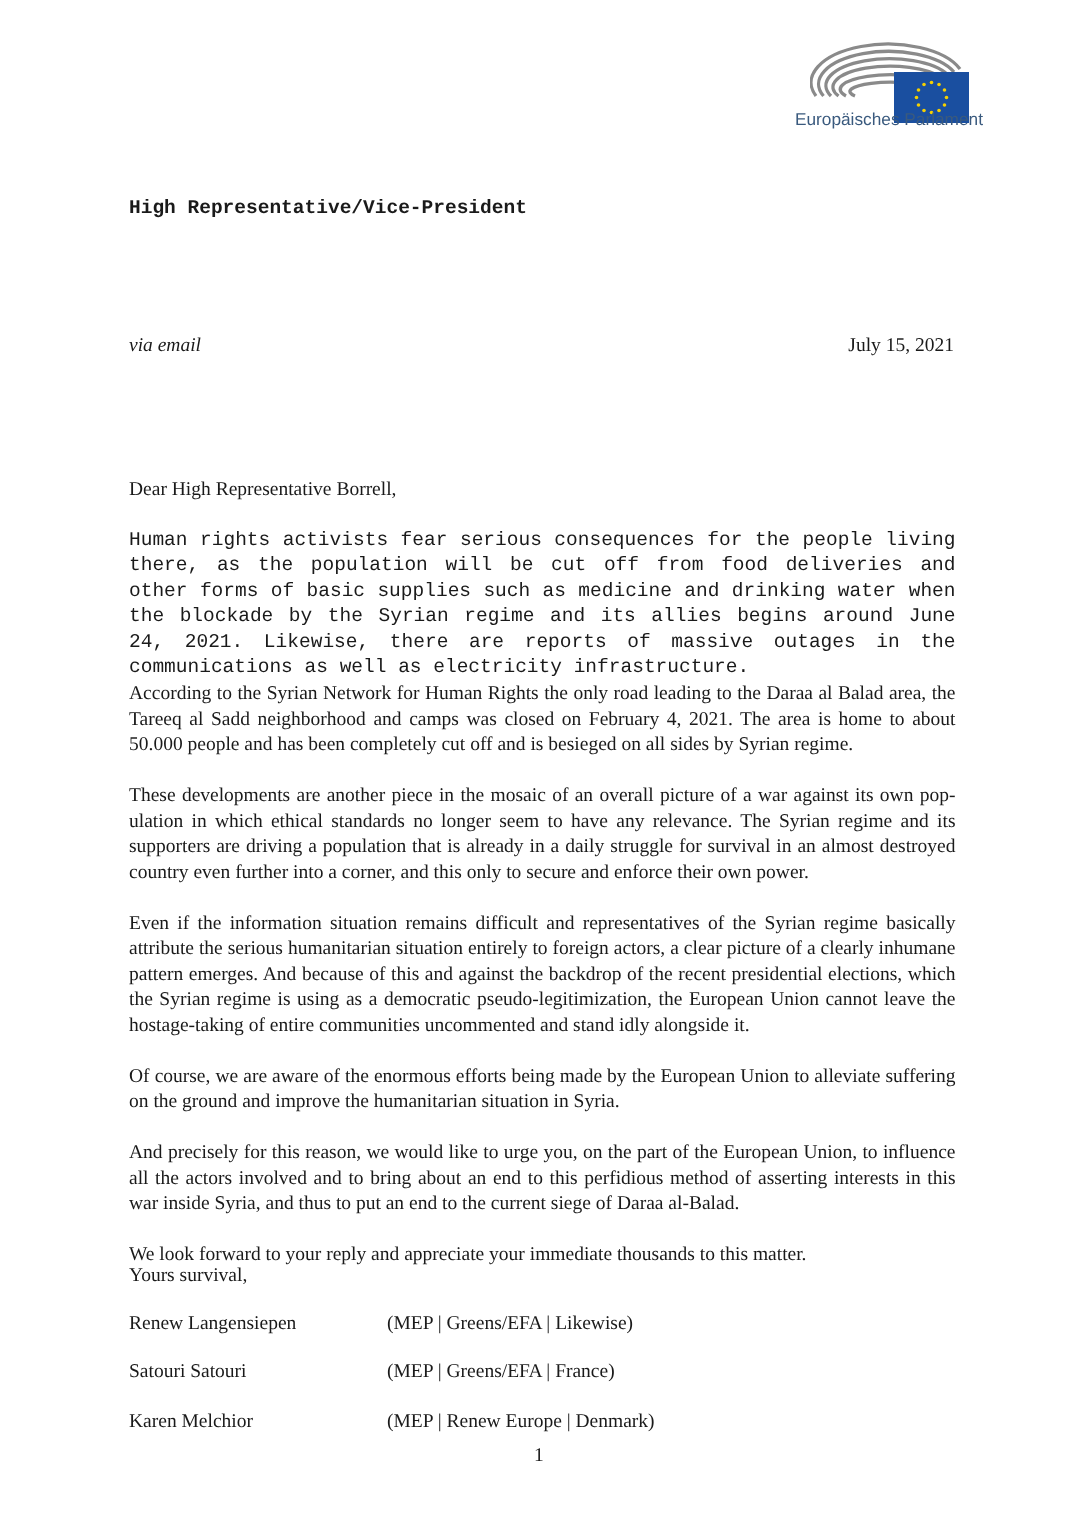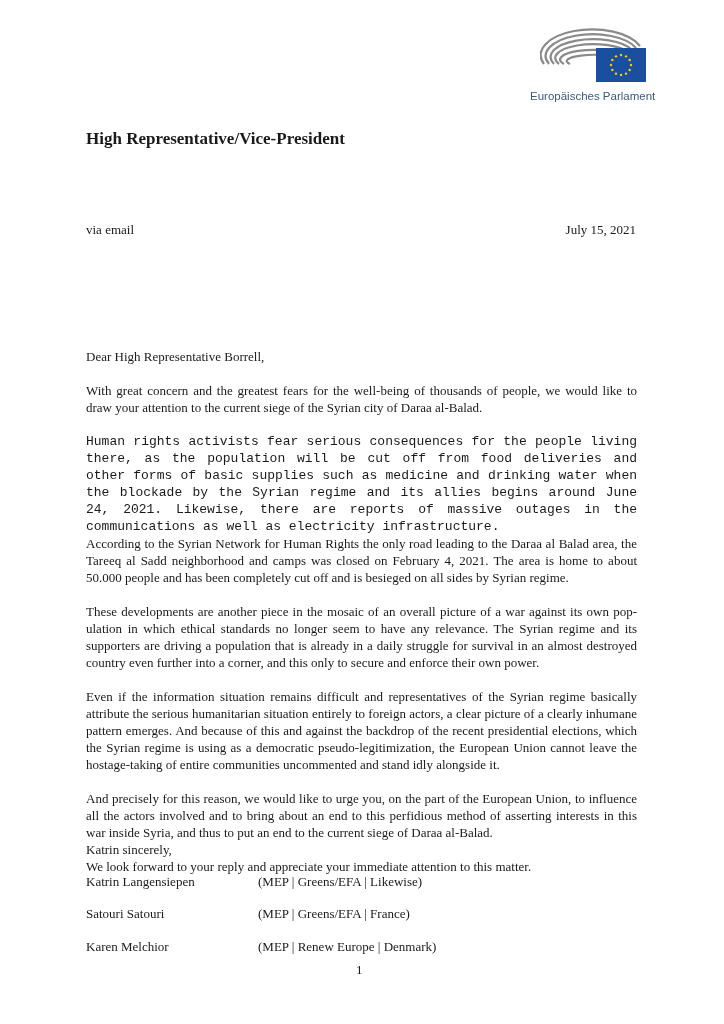--- a/index.html
+++ b/index.html
@@ -1,26 +1,26 @@
 <!DOCTYPE html>
 <html><head>
 <meta charset="utf-8">
 <style>
   html, body { margin: 0; padding: 0; background: #ffffff; }
   body { width: 724px; height: 1024px; position: relative; overflow: hidden;
          font-family: "Liberation Serif", "DejaVu Serif", serif; color: #1a1a1a; }
   .logo { position: absolute; left: 530px; top: 24px; width: 120px; height: 84px; }
   .logo svg { position: absolute; left: 10px; top: 0; }
-  .logo-text { position: absolute; left: 0; top: 66px; width: 120px; text-align: right;
+  .logo-text { position: absolute; left: 0; top: 50px; width: 120px; text-align: right;
                font-family: "Liberation Sans", "DejaVu Sans", sans-serif; font-size: 11.5px;
                color: #3a5a7e; letter-spacing: 0; white-space: nowrap; }
-  .recipient { position: absolute; left: 86px; top: 131px; font-weight: bold; font-size: 17px; line-height: 16px; }
-  .via { position: absolute; left: 86px; top: 222px; font-size: 13px; }
+  .recipient { position: absolute; left: 86px; top: 131px; font-weight: bold; font-size: 13px; line-height: 16px; font-family: Liberation Mono, monospace; }
+  .via { position: absolute; left: 86px; top: 222px; font-style: italic; font-size: 13px; }
   .date { position: absolute; right: 88px; top: 222px; font-size: 13px; }
-  .body { position: absolute; left: 86px; top: 317px; width: 551px; font-size: 13px; line-height: 17px; margin-top: 31px; }
+  .body { position: absolute; left: 86px; top: 317px; width: 551px; font-size: 13px; line-height: 17px; }
   .body p { margin: 0 0 17px 0; text-align: justify; }
   .body p.tight { margin-bottom: 0; font-family: Liberation Mono, monospace; }
   .closing { position: absolute; left: 86px; top: 842px; font-size: 13px; }
   .sig { position: absolute; left: 86px; font-size: 13px; width: 500px; }
   .sig .name { position: absolute; left: 0; }
   .sig .affil { position: absolute; left: 172px; white-space: nowrap; }
   .page-num { position: absolute; left: 356px; top: 962px; font-size: 13px; }
 </style>
 </head>
 <body>
@@ -56,33 +56,33 @@
 
 <div class="recipient">
   <div>High Representative/Vice-President</div>
 </div>
 
 <div class="via">via email</div>
 <div class="date">July 15, 2021</div>
 
 <div class="body">
   <p>Dear High Representative Borrell,</p>
-  <p>With great concern and the greatest fears for the well-being of thousands of people, we would like to draw your attention to the current siege of the Syrian city of Daraa al-Balad.</p>
   <p class="tight">Human rights activists fear serious consequences for the people living there, as the population will be cut off from food deliveries and other forms of basic supplies such as medicine and drinking water when the blockade by the Syrian regime and its allies begins around June 24, 2021. Likewise, there are reports of massive outages in the communications as well as electricity infrastructure.</p>
   <p>According to the Syrian Network for Human Rights the only road leading to the Daraa al Balad area, the Tareeq al Sadd neighborhood and camps was closed on February 4, 2021. The area is home to about 50.000 people and has been completely cut off and is besieged on all sides by Syrian regime.</p>
   <p>These developments are another piece in the mosaic of an overall picture of a war against its own pop­ulation in which ethical standards no longer seem to have any relevance. The Syrian regime and its supporters are driving a population that is already in a daily struggle for survival in an almost destroyed country even further into a corner, and this only to secure and enforce their own power.</p>
   <p>Even if the information situation remains difficult and representatives of the Syrian regime basically attribute the serious humanitarian situation entirely to foreign actors, a clear picture of a clearly inhu­mane pattern emerges. And because of this and against the backdrop of the recent presidential elections, which the Syrian regime is using as a democratic pseudo-legitimization, the European Union cannot leave the hostage-taking of entire communities uncommented and stand idly alongside it.</p>
+  <p>Of course, we are aware of the enormous efforts being made by the European Union to alleviate suffer­ing on the ground and improve the humanitarian situation in Syria.</p>
   <p>And precisely for this reason, we would like to urge you, on the part of the European Union, to influence all the actors involved and to bring about an end to this perfidious method of asserting interests in this war inside Syria, and thus to put an end to the current siege of Daraa al-Balad.</p>
-  <p>We look forward to your reply and appreciate your immediate attention to this matter.</p>
+  <p>We look forward to your reply and appreciate your immediate thousands to this matter.</p>
 </div>
 
-<div class="closing">Katrin sincerely,</div>
+<div class="closing">Yours survival,</div>
 
 <div class="sig" style="top:874px">
-  <span class="name">Katrin Langensiepen</span>
+  <span class="name">Renew Langensiepen</span>
   <span class="affil">(MEP | Greens/EFA | Likewise)</span>
 </div>
 <div class="sig" style="top:906px">
   <span class="name">Satouri Satouri</span>
   <span class="affil">(MEP | Greens/EFA | France)</span>
 </div>
 <div class="sig" style="top:939px">
   <span class="name">Karen Melchior</span>
   <span class="affil">(MEP | Renew Europe | Denmark)</span>
 </div>

